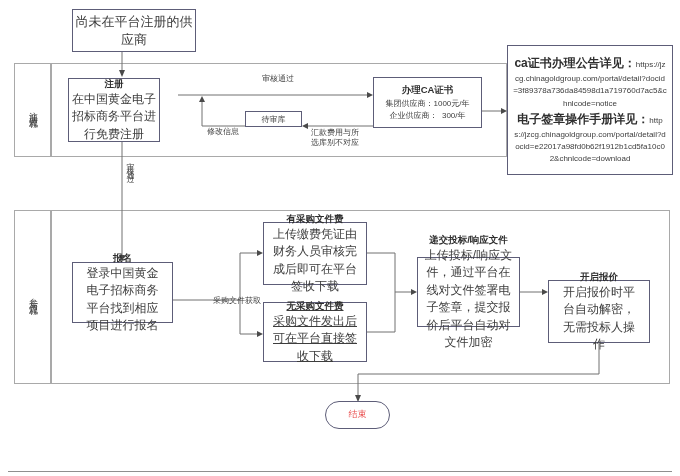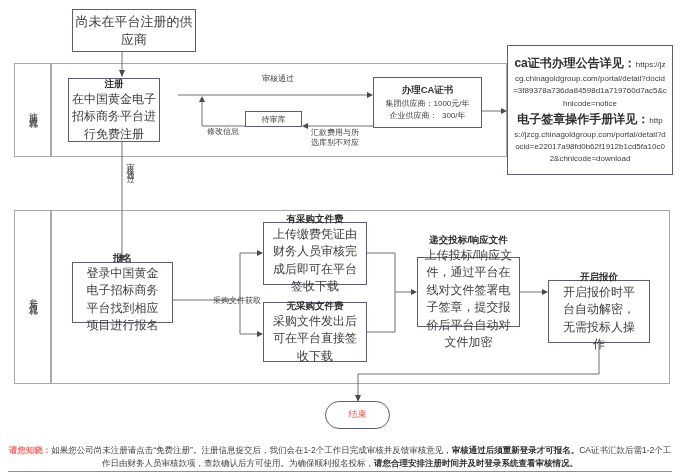--- a/index.html
+++ b/index.html
@@ -27,21 +27,21 @@
   #lane2-box{left:50px;top:210px;width:618px;height:172px;}
   #register{left:68px;top:78px;width:92px;height:64px;padding:0 3px;}
   #pending{left:245px;top:111px;width:57px;height:16px;font-size:8px;}
   #ca{left:373px;top:77px;width:109px;height:51px;}
   #ca .fee-line{font-size:8px;line-height:1.5;white-space:pre;}
   #info{left:507px;top:45px;width:166px;height:130px;padding:4px 5px;justify-content:center;}
   .info-entry{font-size:8px;line-height:1.55;word-break:break-all;text-align:center;}
   .info-entry b{font-size:12px;color:#2f2f2f;}
   #signup{left:72px;top:262px;width:101px;height:61px;padding:0 11px;}
   #fee{left:263px;top:222px;width:104px;height:63px;padding:0 6px;}
-  #nofee{left:263px;top:302px;width:104px;height:60px;padding:0 6px;}
+  #nofee{left:263px;top:302px;width:104px;height:60px;padding:0 6px;text-decoration:underline;}
   #submit{left:417px;top:257px;width:103px;height:70px;padding:0 4px;}
   #openbid{left:548px;top:280px;width:102px;height:63px;padding:0 9px;}
   #end{left:325px;top:401px;width:65px;height:28px;border-radius:14px;}
   #end .node-title{color:#e94b4b;font-weight:normal;font-size:9px;}
   .edge-label{position:absolute;font-size:8px;color:#3d3d3d;line-height:1.3;}
   #lbl-approved-h{left:250px;top:74px;width:56px;text-align:center;}
   #lbl-modify{left:203px;top:127px;width:40px;text-align:center;}
   #lbl-mismatch{left:311px;top:128px;width:52px;}
   #lbl-approved-v{left:124px;top:156px;}
   #lbl-approved-v .vtext{letter-spacing:4px;font-size:8px;}
@@ -175,16 +175,15 @@
   </div>
 
   <div class="edge-label" id="lbl-approved-h">审核通过</div>
   <div class="edge-label" id="lbl-modify">修改信息</div>
   <div class="edge-label" id="lbl-mismatch">汇款费用与所选库别不对应</div>
   <div class="edge-label" id="lbl-approved-v">
     <span class="vtext">审核通过</span>
   </div>
   <div class="edge-label" id="lbl-getdocs">采购文件获取</div>
 
-  <div id="note"><span class="note-prefix">请您知晓：</span><span>如果您公司尚未注册请点击“免费注册”。注册信息提交后，我们会在1-2个工作日完成审核并反馈审核意见，</span><b>审核通过后须重新登录才可报名。</b><span>CA证书汇款后需1-2个工作日由财务人员审核款项，查款确认后方可使用。为确保顺利报名投标，</span><b>请您合理安排注册时间并及时登录系统查看审核情况。</b></div>
   <div id="bottom-rule"></div>
 
 </div>
 
 </body></html>

